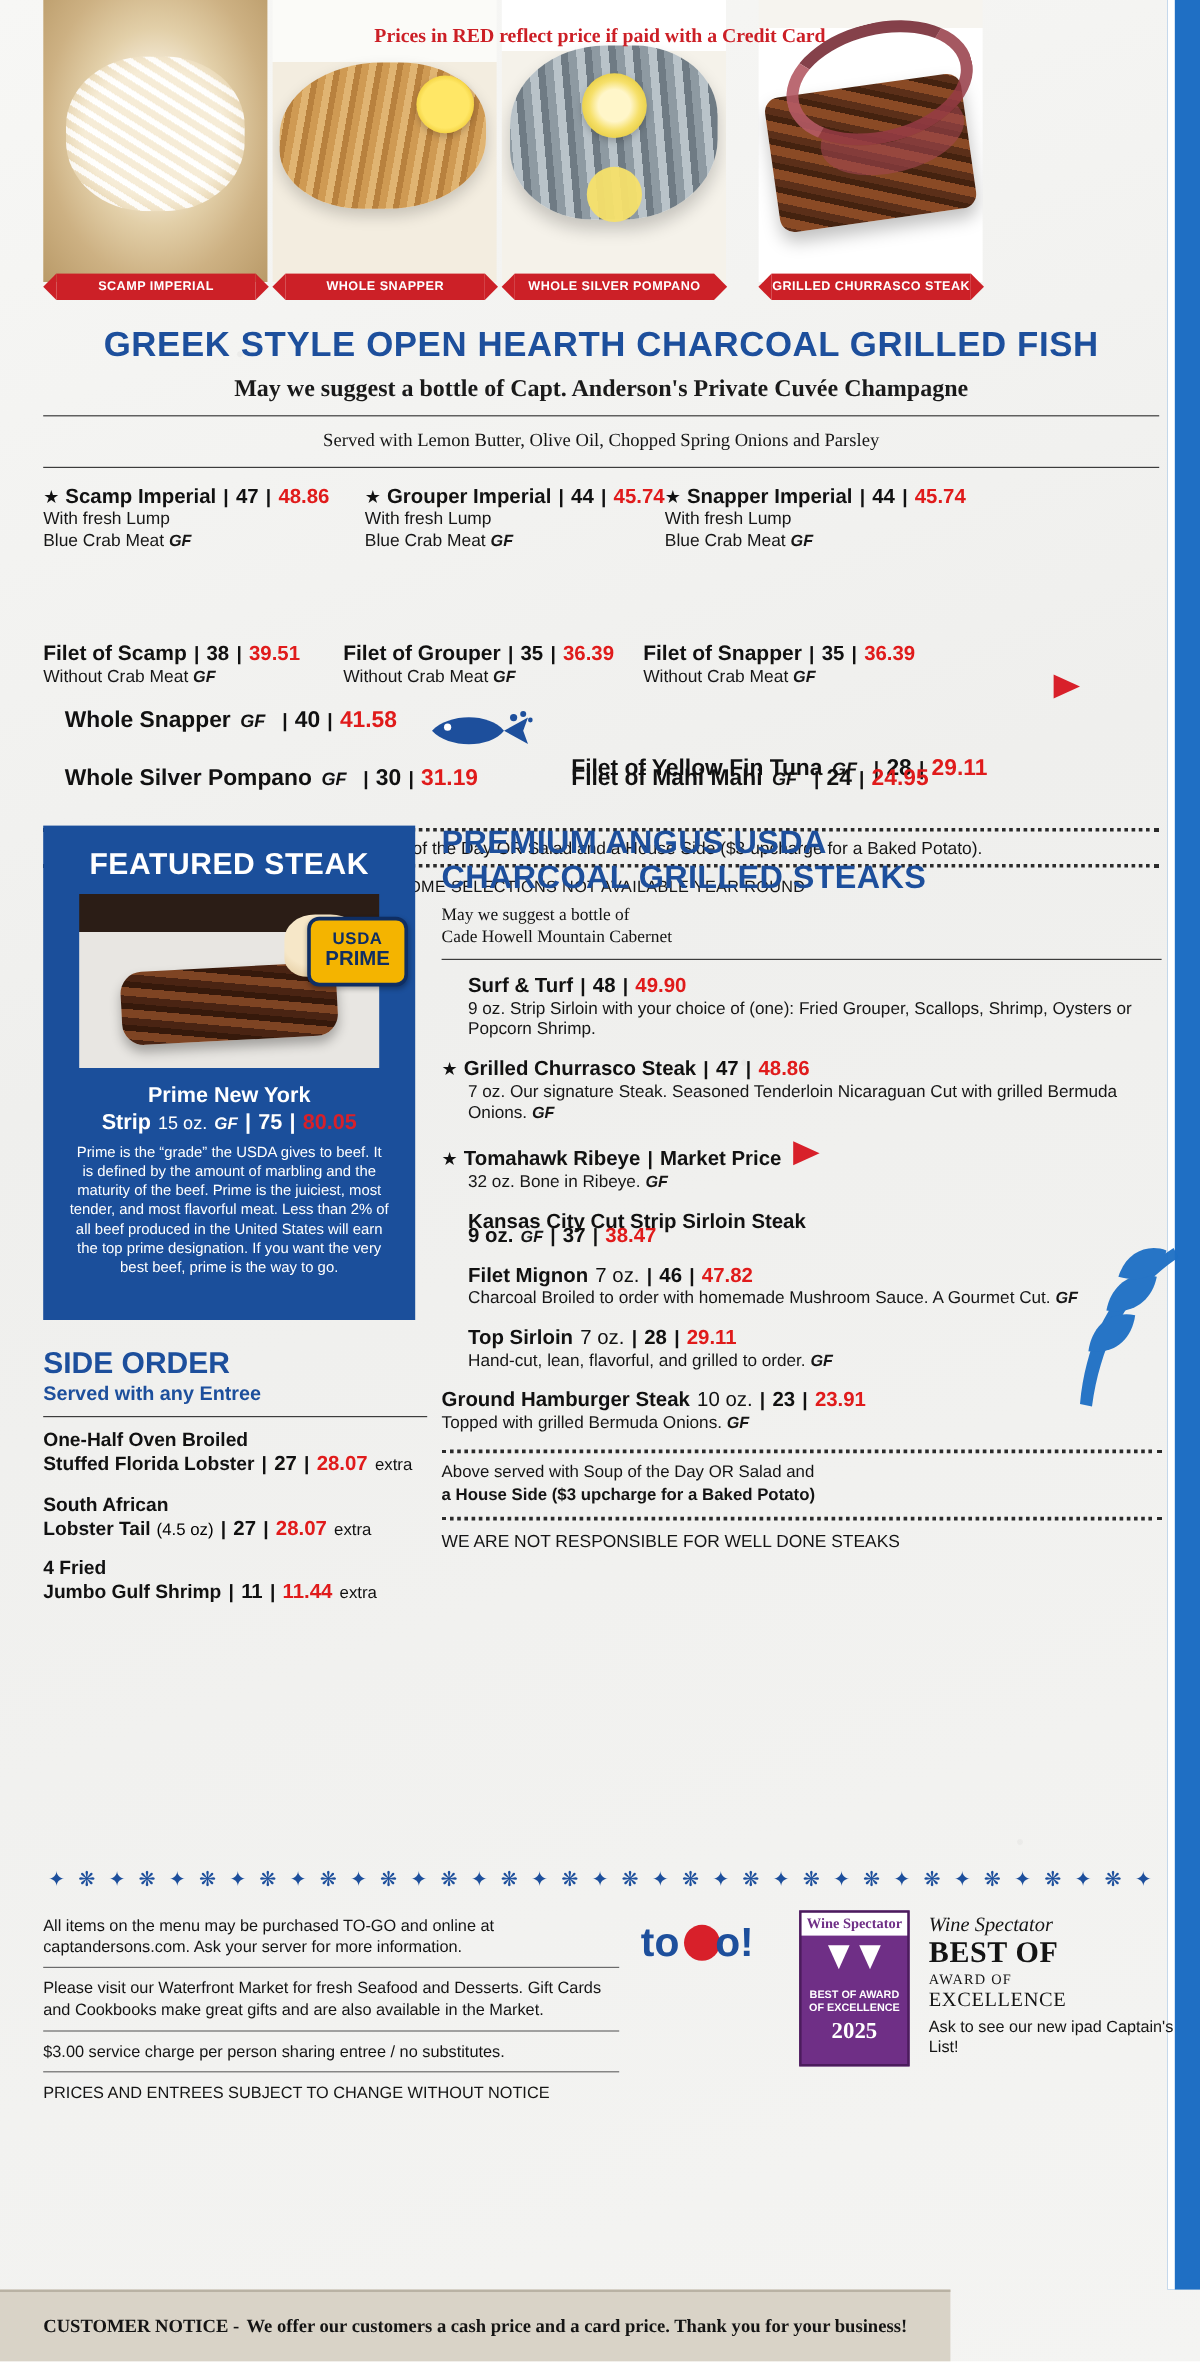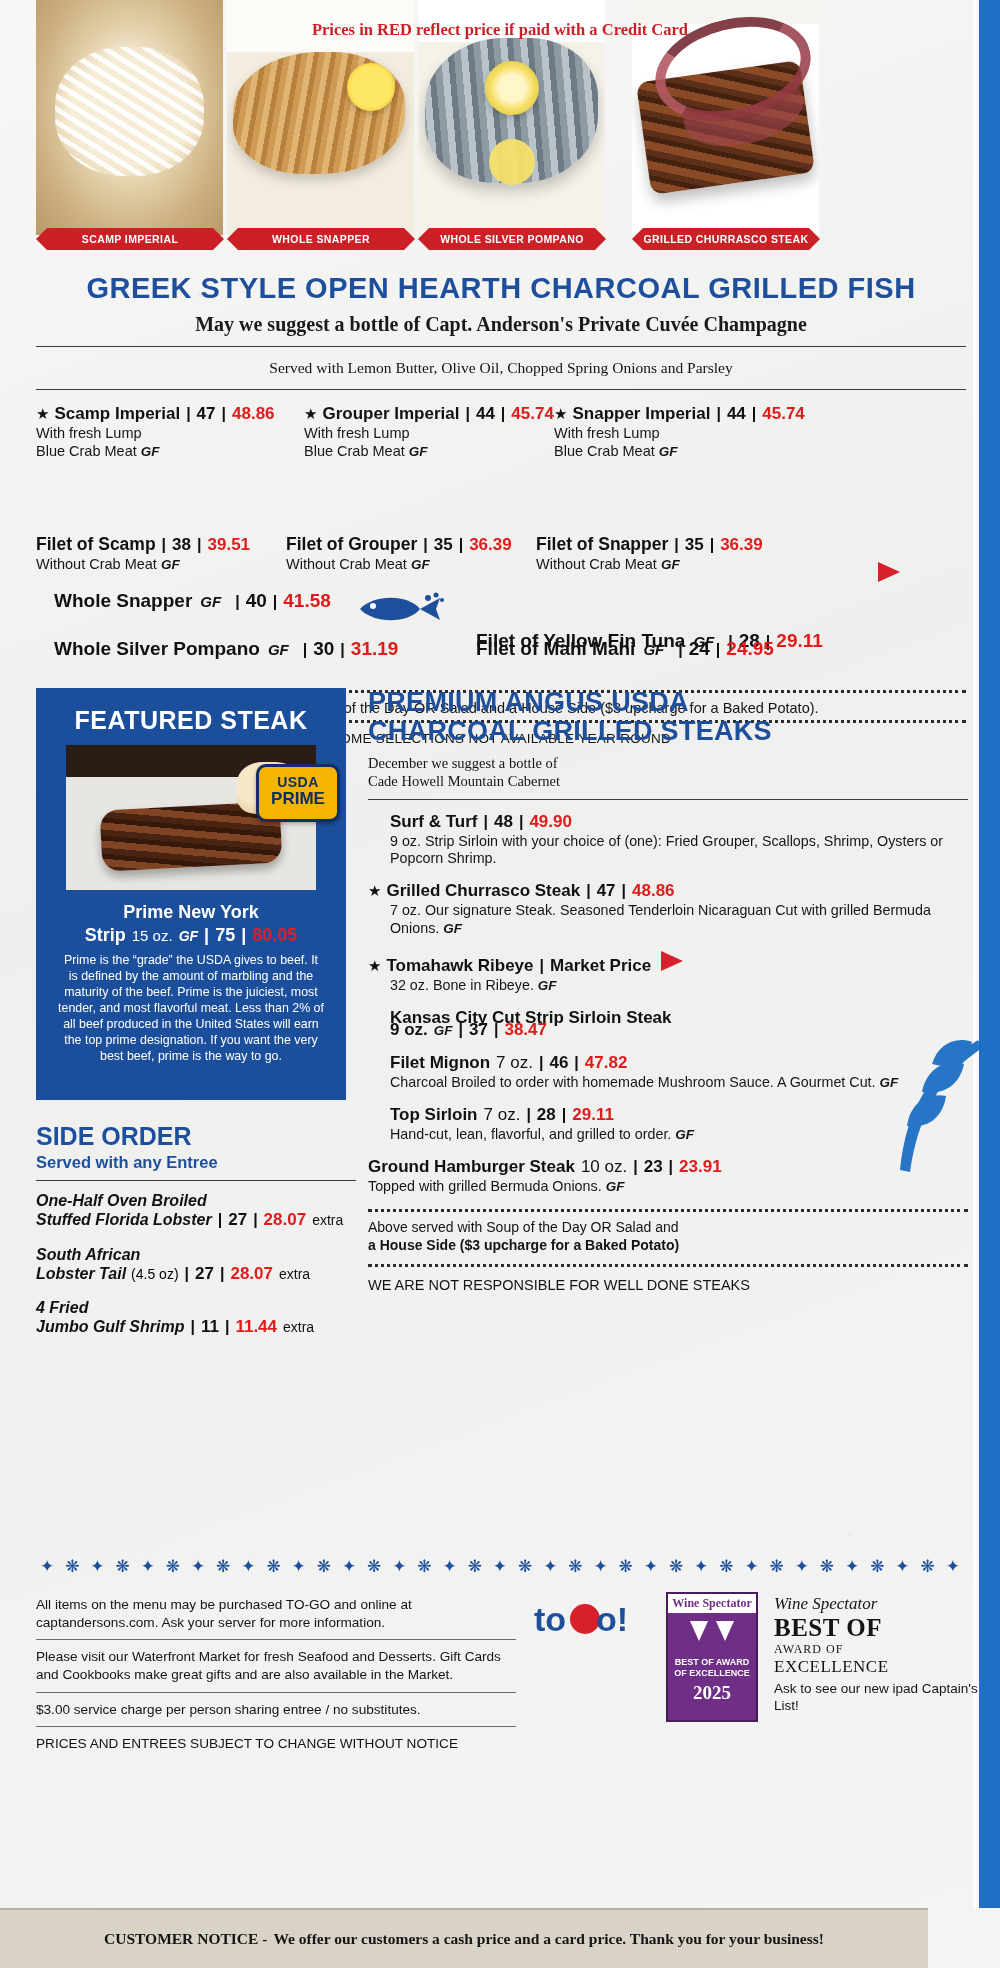--- a/index.html
+++ b/index.html
@@ -23,21 +23,21 @@
   .edge-right {
     position:absolute; right:0; top:0; width:27px; height:1908px;
     background:#1f6fc4;
   }
   .edge-right:after {
     content:""; position:absolute; left:0; top:0; width:6px; height:100%;
     background:#ffffff;
   }
   
   .notice-bar {
-    position:absolute; left:0; bottom:0; width:928px; height:60px;
+    position:absolute; left:0; bottom:0; width:792px; height:60px;
     background:#d9d3c7;
     border-top:2px solid #b9b2a4;
     display:flex; align-items:center; justify-content:center;
   }
   .notice-bar span {
     font-size:15.5px; font-weight:bold; color:#141414;
     font-family:"Liberation Serif", serif;
   }
   .notice-bar .lead { margin-right:6px; }
 
@@ -264,21 +264,21 @@
     color:#ffffff; font-size:12.4px; line-height:1.3; text-align:center;
     padding:6px 22px 0; 
   }
 
   
   .side { position:absolute; left:36px; top:1122px; width:320px; }
   .side h3 { margin:0; font-size:25px; color:#1d4f9c; font-weight:bold; }
   .side h4 { margin:2px 0 0; font-size:16.5px; color:#1d4f9c; font-weight:bold; }
   .side .hr { border-top:1.5px solid #3c3c3c; margin:8px 0 10px; }
   .side-item { margin-bottom:14px; line-height:1.2; }
-  .side-item .t { font-weight:bold; font-size:16px; color:#111;font-style:italic; }
+  .side-item .t { font-weight:bold; font-size:16px; color:#111; }
   .side-item .small { font-weight:normal; font-size:14px; }
   .side-item .extra { font-size:14px; font-weight:normal; color:#111; }
 
   
   .steaks { position:absolute; left:368px; top:688px; width:600px; }
   .steaks h2 { margin:0; font-size:27px; color:#1d4f9c; font-weight:bold; line-height:1.08; letter-spacing:.3px;}
   .steaks .sug { margin-top:8px; font-family:"Liberation Serif", serif; font-size:14.5px; color:#141414; line-height:1.25; }
   .steaks .hr { border-top:1.5px solid #3c3c3c; margin:8px 0 12px; }
   .st-item { margin-bottom:13px; }
   .st-head { display:flex; align-items:baseline; white-space:nowrap; }
@@ -558,21 +558,21 @@
         <span class="prr">11.44</span>
         <span class="extra" style="margin-left:6px">extra</span>
       </div>
     </div>
   </div>
 
   <div class="steaks">
     <h2>PREMIUM ANGUS USDA</h2>
     <h2>CHARCOAL GRILLED STEAKS</h2>
     <div class="sug">
-      <div>December we suggest a bottle of</div>
+      <div>May we suggest a bottle of</div>
       <div>Cade Howell Mountain Cabernet</div>
     </div>
     <div class="hr"></div>
 
     <div class="st-item indent">
       <div class="st-head">
         <span class="st-name">Surf &amp; Turf</span>
         <span class="sep">|</span>
         <span class="pr">48</span>
         <span class="sep">|</span>

